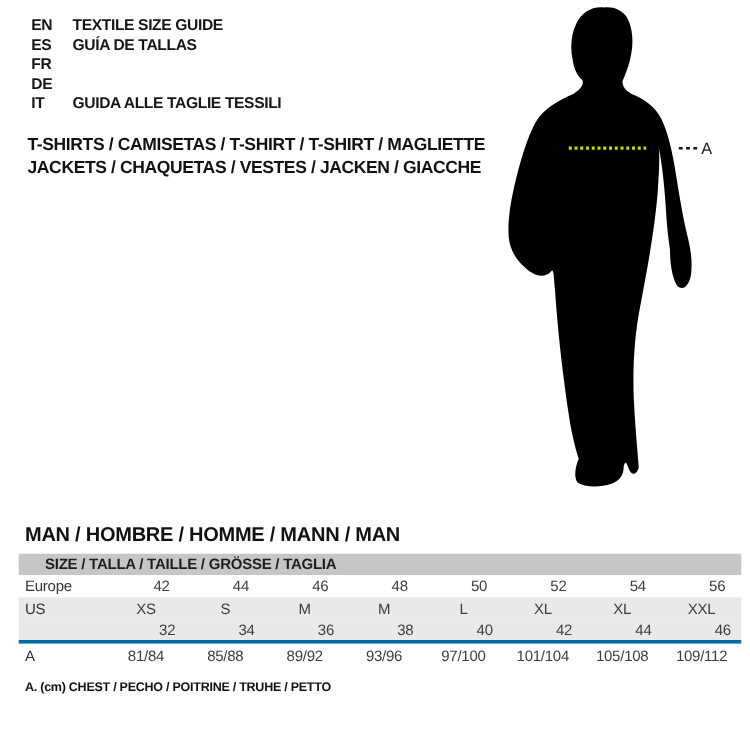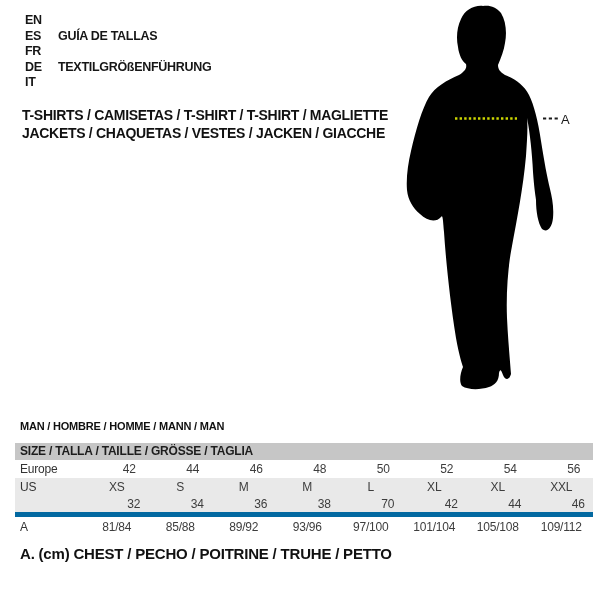--- a/index.html
+++ b/index.html
@@ -58,21 +58,21 @@
     font-family: "Liberation Sans", sans-serif;
     font-size: 13px;
     fill: #1a1a1a;
   }
 
   
   .section-title {
     position: absolute;
     top: 420px;
     left: 20px;
-    font-size: 11px;
+    font-size: 16px;
     font-weight: bold;
     letter-spacing: -0.2px;
     color: #111;
     white-space: nowrap;
   }
 
   
   .size-table {
     position: absolute;
     top: 443px;
@@ -80,21 +80,21 @@
     width: 578px;
     font-size: 12px;
   }
   .table-header {
     height: 17px;
     line-height: 17px;
     background: var(--header_bg, #c6c6c6);
     font-weight: bold;
     letter-spacing: -0.2px;
     color: #1d1d1d;
-    padding-left: 5px;
+    padding-left: 21px;
     white-space: nowrap;
   }
   .t-row {
     display: flex;
     align-items: center;
   }
   .t-row .cell {
     flex: 1 1 0;
     text-align: center;
     color: #3d3d3d;
@@ -102,57 +102,58 @@
   }
   .t-row .cell.label {
     flex: 0 0 65px;
     text-align: left;
     padding-left: 5px;
     color: #333;
   }
   .row-europe { height: 18px; background: #fff; gap: 25px; }
   .row-us     { height: 17px; background: var(--stripe_bg, #e9e9e9); justify-content: flex-end; }
   .row-uk     { height: 17px; background: var(--stripe_bg, #e9e9e9);
-                border-bottom: 5px solid #0369a1; gap: 34px; }
+                border-bottom: 3px solid #0369a1; gap: 34px; }
   .row-a      { height: 19px; background: #fff; }
 
   
   .footnote {
     position: absolute;
     top: 545px;
     left: 20px;
-    font-size: 15px;
+    font-size: 10px;
     font-weight: bold;
     letter-spacing: -0.2px;
     color: #111;
     white-space: nowrap;
   }
 </style>
 </head>
 <body>
 
 <div id="stage">
 
   <div class="lang-list">
     <div class="lang-row">
       <span class="lang-code">EN</span>
+      <span class="lang-label">TEXTILE SIZE GUIDE</span>
     </div>
     <div class="lang-row">
       <span class="lang-code">ES</span>
       <span class="lang-label">GUÍA DE TALLAS</span>
     </div>
     <div class="lang-row">
       <span class="lang-code">FR</span>
     </div>
     <div class="lang-row">
       <span class="lang-code">DE</span>
-      <span class="lang-label">TEXTILGRÖßENFÜHRUNG</span>
     </div>
     <div class="lang-row">
       <span class="lang-code">IT</span>
+      <span class="lang-label">GUIDA ALLE TAGLIE TESSILI</span>
     </div>
   </div>
 
   <div class="categories">
     <div class="category-line">T-SHIRTS / CAMISETAS / T-SHIRT / T-SHIRT / MAGLIETTE</div>
     <div class="category-line">JACKETS / CHAQUETAS / VESTES / JACKEN / GIACCHE</div>
   </div>
 
   <svg class="figure-svg" viewBox="0 0 600 600">
     <path d="M483,6
@@ -222,21 +223,21 @@
       <span class="cell">XL</span>
       <span class="cell">XXL</span>
     </div>
 
     <div class="t-row row-uk">
       <span class="cell label"></span>
       <span class="cell">32</span>
       <span class="cell">34</span>
       <span class="cell">36</span>
       <span class="cell">38</span>
-      <span class="cell">70</span>
+      <span class="cell">40</span>
       <span class="cell">42</span>
       <span class="cell">44</span>
       <span class="cell">46</span>
     </div>
 
     <div class="t-row row-a">
       <span class="cell label">A</span>
       <span class="cell">81/84</span>
       <span class="cell">85/88</span>
       <span class="cell">89/92</span>

